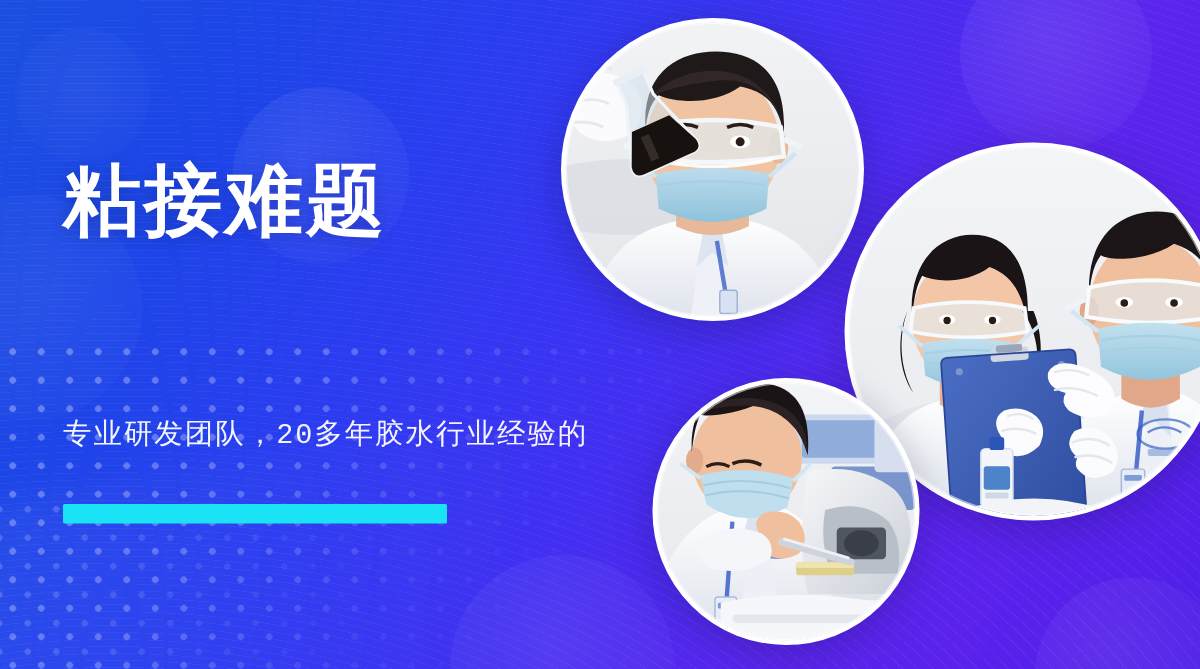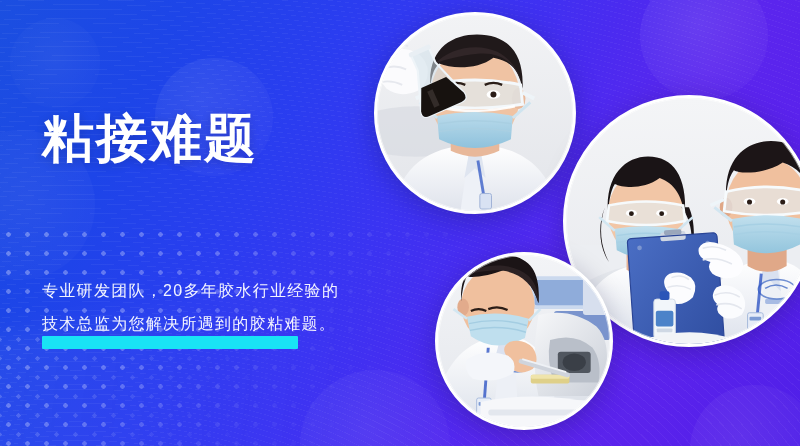--- a/index.html
+++ b/index.html
@@ -6,21 +6,21 @@
   html, body {
     margin: 0;
     padding: 0;
     background: #1b1b2a;
   }
   #banner {
     position: relative;
     width: 800px;
     height: 446px;
     overflow: hidden;
-    font-family: Liberation Sans, sans-serif;
+    font-family: Liberation Mono, monospace;
     background: linear-gradient(118deg,
         #1b4fe0 0%,
         #1d45e8 18%,
         #2a3df0 34%,
         #3a34f2 48%,
         #4a2bf0 60%,
         #5b26ee 72%,
         #5a22ec 84%,
         #4f1fe8 100%);
   }
@@ -110,21 +110,21 @@
     height: 13px;
     background: #19e3f5;
     border-radius: 1px;
   }
 
   .subtitle {
     position: absolute;
     left: 0;
     top: 170px;
     color: rgba(255,255,255,0.94);
-    font-size: 16px;
+    font-size: 19px;
     line-height: 33px;
     letter-spacing: 1.3px;
     white-space: nowrap;
   }
   .subtitle span { display: block; }
 
   
   .photo {
     position: absolute;
     border-radius: 50%;
@@ -455,17 +455,16 @@
     </svg>
   </div>
 
   <div class="copy">
     <h1 class="headline">
       <span class="headline-line">粘接难题</span>
     </h1>
     <div class="underline-bar"></div>
     <div class="subtitle">
       <span>专业研发团队，20多年胶水行业经验的</span>
-      <span>技术总监为您解决所遇到的胶粘难题。</span>
     </div>
   </div>
 
 </div>
 
 </body></html>

